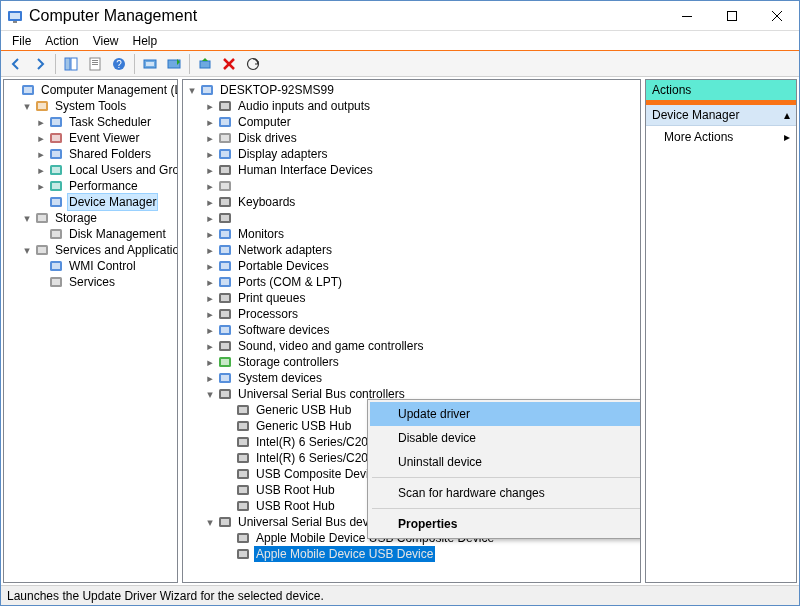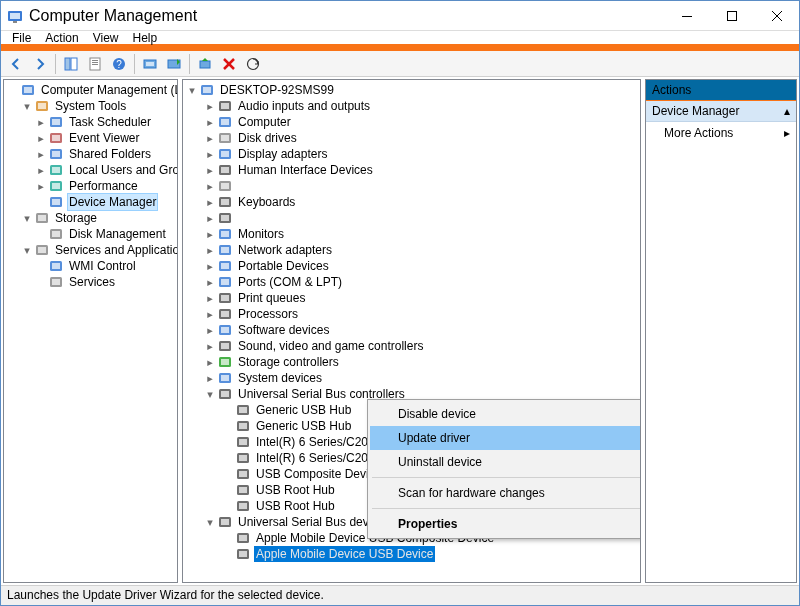--- a/index.html
+++ b/index.html
@@ -3,43 +3,43 @@
 <meta charset="utf-8">
 <style>
   * { box-sizing: border-box; }
   html, body { margin:0; padding:0; font-family: "Segoe UI", Tahoma, sans-serif; font-size:12px; color:#000; background:#fff; }
   .window { width:800px; height:606px; border:1px solid #5a8cc5; position:relative; display:flex; flex-direction:column; }
   .titlebar { height:30px; display:flex; align-items:center; padding-left:6px; background:#fff; border-bottom:1px solid #ddd;}
   .titlebar .appicon { width:16px; height:16px; margin-right:6px; display:flex; align-items:center; justify-content:center;}
   .titlebar .title { flex:1; font-size:16px; }
   .winbtns { display:flex; }
   .winbtn { width:45px; height:29px; display:flex; align-items:center; justify-content:center; }
-  .menubar { height:20px; display:flex; align-items:center; padding:0 4px; border-bottom:7px solid #f97316; background:#fff;}
+  .menubar { height:20px; display:flex; align-items:center; padding:0 4px; border-bottom:1px solid #f97316; background:#fff;}
   .menubar span { padding:2px 7px; }
   .toolbar { height:26px; display:flex; align-items:center; padding:2px 4px; gap:2px; border-bottom:1px solid #d0d0d0; background:#f5f5f5;}
   .toolbtn { width:22px; height:22px; display:flex; align-items:center; justify-content:center; border:1px solid transparent; border-radius:2px; position:relative;}
   .tooldiv { width:1px; height:20px; background:#c0c0c0; margin:0 2px;}
   .body { flex:1; display:flex; min-height:0; background:#fff;}
   .pane { border:1px solid #828790; margin:2px; background:#fff; overflow:auto; }
   .left-pane { width:175px; flex:none; }
   .center-pane { flex:1; position:relative; }
   .right-pane { width:152px; flex:none; }
   .tree { padding:2px 0 2px 0; font-size:12px; line-height:16px; }
   .node { display:flex; align-items:center; height:16px; white-space:nowrap; padding-right:4px;}
   .node .exp { width:14px; height:14px; flex:none; display:flex; align-items:center; justify-content:center; color:#6b6b6b; font-size:11px;}
   .node .ic { width:16px; height:16px; flex:none; margin-right:3px; display:flex; align-items:center; justify-content:center;}
   .node .lbl { padding:0 2px; }
   .node.selected .lbl { background:#cce8ff; border:1px solid #99d1ff; padding:0 1px; }
   .node.selected2 .lbl { background:#0078d7; color:#e5e5e5; }
   .indent0 { padding-left:2px; }
   .indent1 { padding-left:16px; }
   .indent2 { padding-left:30px; }
-  .statusbar { height:20px; border-top:1px solid #d0d0d0; background:#f0f0f0; padding:2px 6px; font-size:12px; display:flex; }
+  .statusbar { height:20px; border-top:1px solid #d0d0d0; background:#f0f0f0; padding:2px 6px; font-size:12px; display:flex; align-items:center;}
   
-  .actions-hdr { background:#0369a1; padding:3px 6px; font-weight:normal; border-bottom:1px solid #f97316;}
+  .actions-hdr { background:#5eead4; padding:3px 6px; font-weight:normal; border-bottom:5px solid #f97316;}
   .actions-sec { background:#d6e7f7; padding:3px 6px; display:flex; align-items:center; justify-content:space-between; border-bottom:1px solid #c0d4e8;}
   .actions-item { padding:4px 6px 4px 18px; display:flex; align-items:center; justify-content:space-between;}
   
   .ctxmenu { position:absolute; left:184px; top:319px; width:280px; background:#f2f2f2; border:1px solid #a0a0a0; box-shadow:2px 2px 4px rgba(0,0,0,0.25); z-index:10; padding:2px;}
   .ctxitem { padding:5px 10px 5px 28px; font-size:12px; white-space:nowrap;}
   .ctxitem.hover { background:#90c8f6; }
   .ctxsep { height:1px; background:#d0d0d0; margin:3px 2px; }
   .ctxitem.bold { font-weight:bold; }
   
   svg { display:block; }
@@ -591,22 +591,22 @@
             <span class="ic">
               <svg width="14" height="14">
                 <rect x="1" y="2" width="12" height="10" rx="1.5" fill="#555" opacity="0.85"></rect>
                 <rect x="3" y="4" width="8" height="6" fill="#fff" opacity="0.7"></rect>
               </svg>
             </span>
             <span class="lbl">Apple Mobile Device USB Device</span>
           </div>
         </div>
         <div class="ctxmenu">
+          <div class="ctxitem hover">Update driver</div>
           <div class="ctxitem">Disable device</div>
-          <div class="ctxitem hover">Update driver</div>
           <div class="ctxitem">Uninstall device</div>
           <div class="ctxsep"></div>
           <div class="ctxitem">Scan for hardware changes</div>
           <div class="ctxsep"></div>
           <div class="ctxitem bold">Properties</div>
         </div>
       </div>
     <div class="pane right-pane">
       <div class="actions-hdr">Actions</div>
       <div class="actions-sec">

